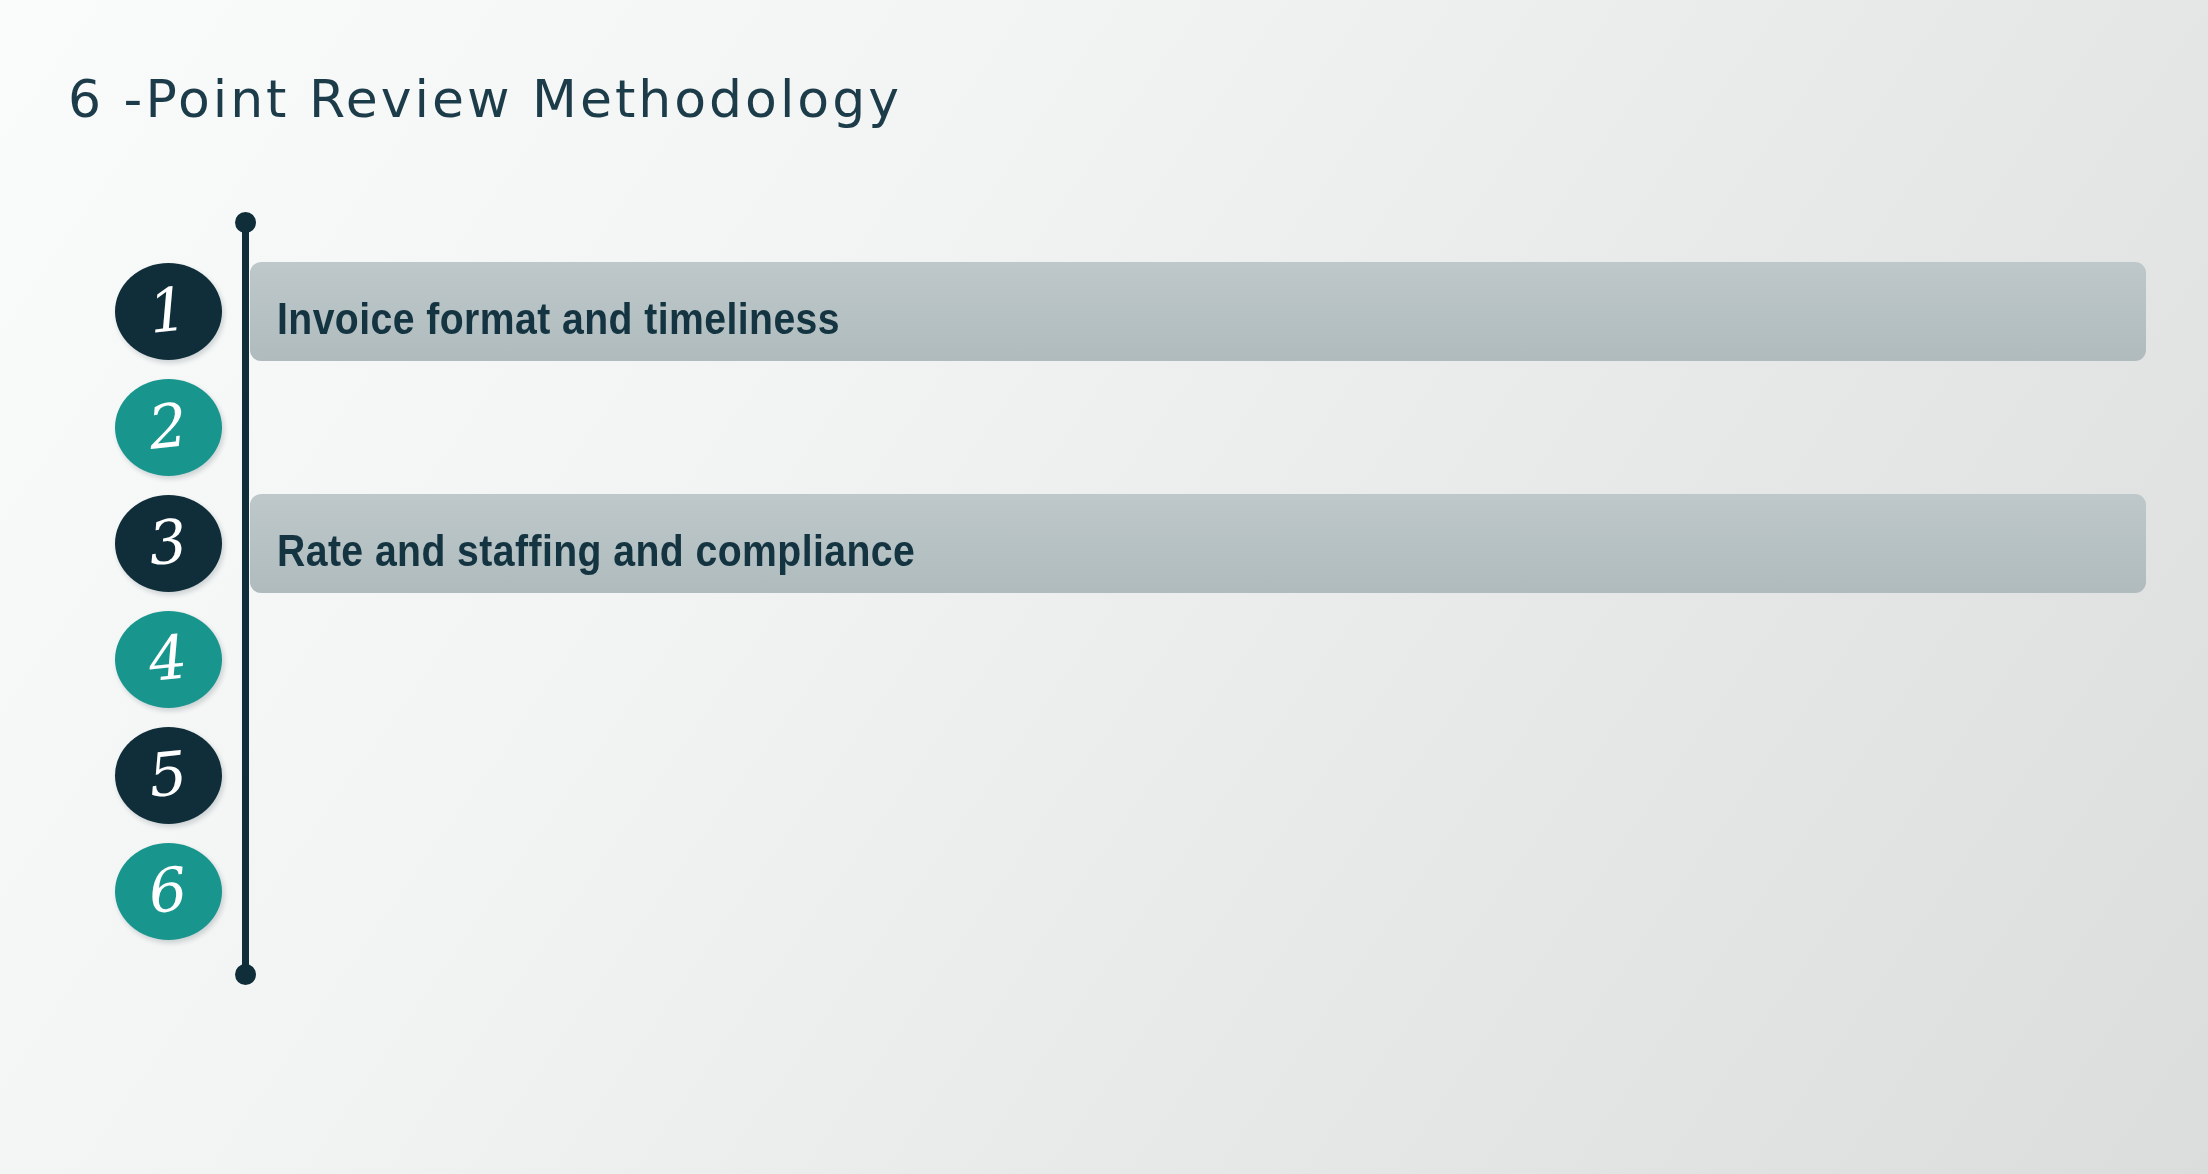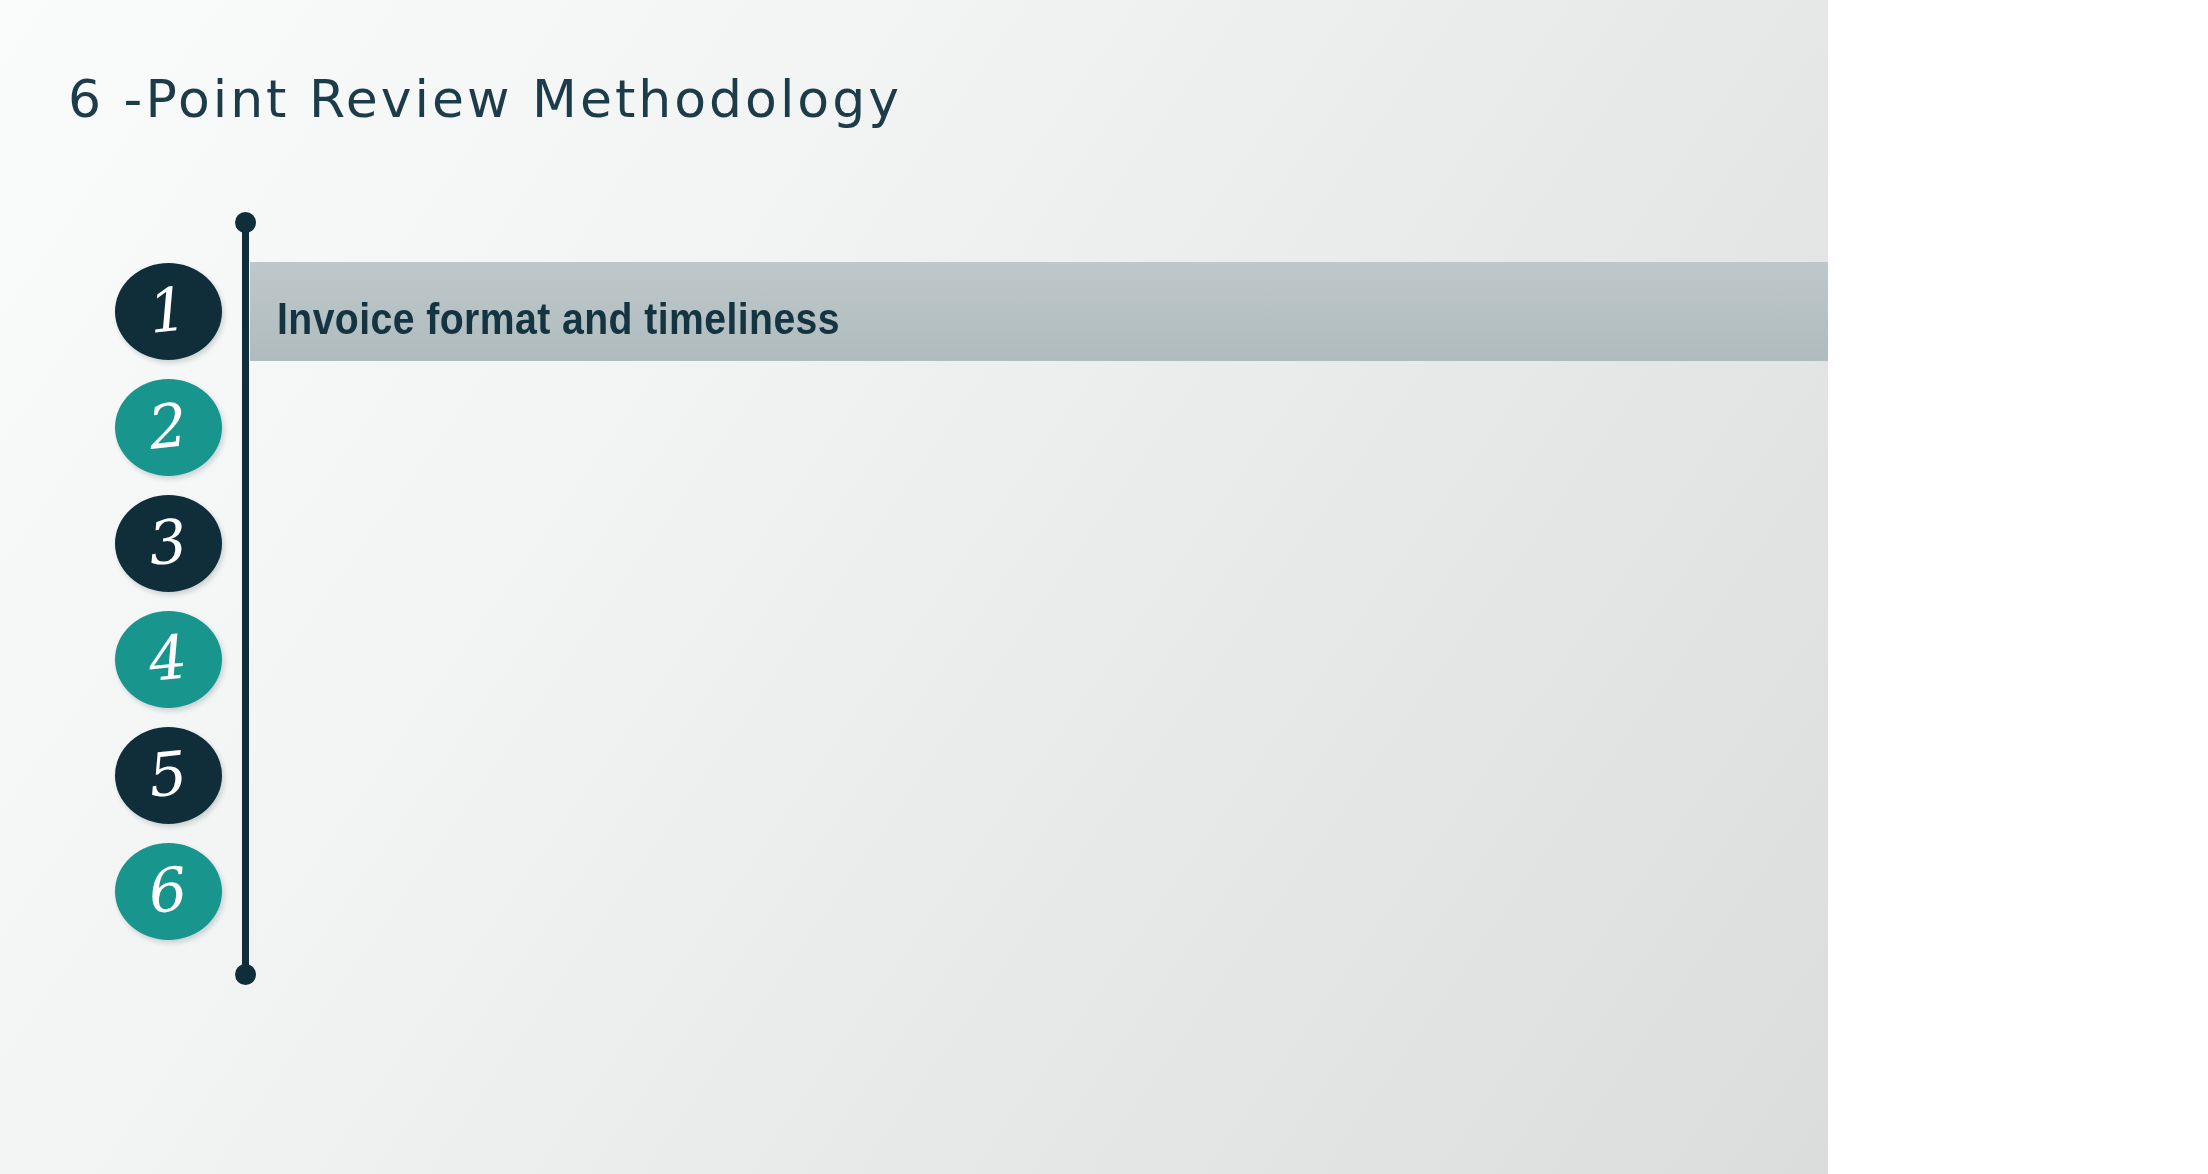--- a/index.html
+++ b/index.html
@@ -1,20 +1,20 @@
 <!DOCTYPE html>
 <html><head>
 <meta charset="utf-8">
 <style>
   html, body { margin: 0; padding: 0; }
   body { font-family: "Liberation Sans", sans-serif; }
 
   .slide {
     position: relative;
-    width: 1828px;
+    width: 2208px;
     height: 1174px;
     overflow: hidden;
     background: linear-gradient(125deg, #fafbfb 0%, #f2f3f3 35%, #e7e8e8 65%, #dbdcdc 100%);
   }
 
   .title {
     position: absolute;
     left: 68px;
     top: 70px;
     margin: 0;
@@ -59,20 +59,21 @@
   .row-5 { top: 726px; }
   .row-6 { top: 842px; }
 
   .bar {
     position: absolute;
     left: 250px;
     width: 1896px;
     height: 99px;
     display: flex;
     align-items: center;
+    border-radius: 11px;
   }
   .bar.gray {
     background: linear-gradient(180deg, #bec8ca 0%, #b6c1c3 55%, #b0bbbd 100%);
   }
   .bar.teal {
     background: linear-gradient(180deg, #c0e0e2 0%, #b6dadd 55%, #add4d7 100%);
   }
 
   .bar-label {
     display: inline-block;
@@ -130,20 +131,23 @@
     </div>
   </div>
 
   <div class="row row-2">
     <div class="badge teal">
       <span class="badge-num">2</span>
     </div>
   </div>
 
   <div class="row row-3">
+    <div class="bar gray">
+      <span class="bar-label">Rate and staffing and compliance</span>
+    </div>
     <div class="badge dark">
       <span class="badge-num">3</span>
     </div>
   </div>
 
   <div class="row row-4">
     <div class="badge teal">
       <span class="badge-num">4</span>
     </div>
   </div>

